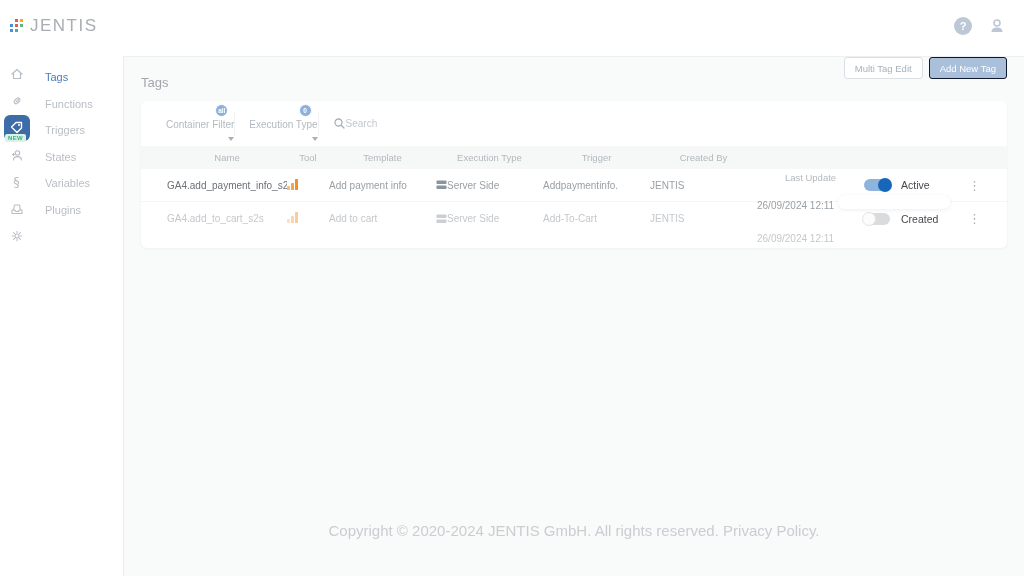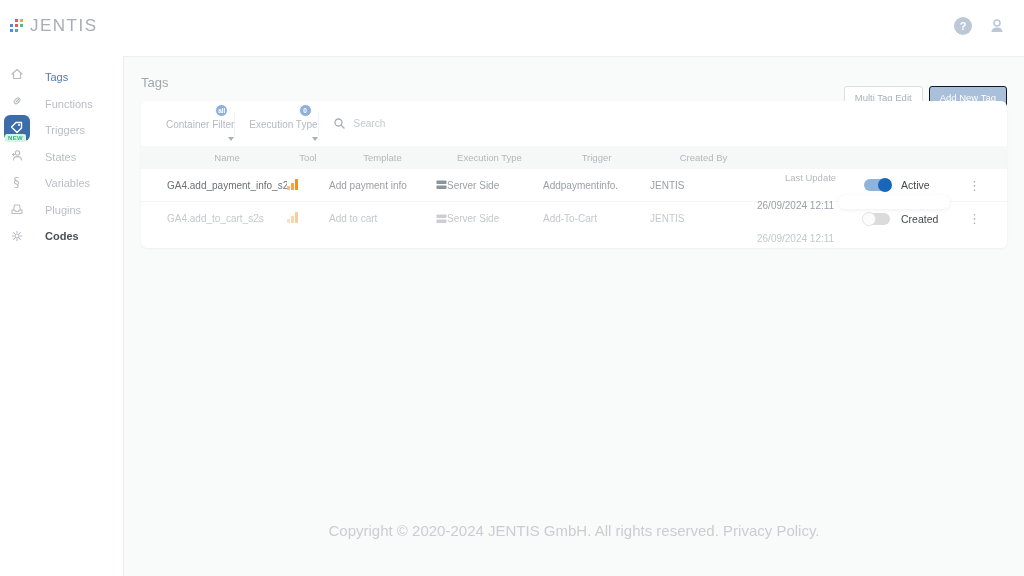--- a/index.html
+++ b/index.html
@@ -27,39 +27,39 @@
   
   .menu { position:absolute; left:33px; top:56px; width:91px; bottom:0; background:#fff;
           border-right:1px solid #ededed; padding-top:8px; z-index:4; }
   .menu-item { height:26.5px; line-height:26.5px; padding-left:12px; font-size:11px; color:#b9bec4; cursor:pointer; white-space:nowrap; }
   .menu-item.active { color:#4a7cb5; }
   .menu-item.dark { color:#4a4f54; font-weight:bold; }
 
   
   .main { position:absolute; left:124px; top:56px; right:0; bottom:0; background:#f9fafa; border-top:1px solid #efefef; }
   .page-title { position:absolute; left:17px; top:18px; font-size:13px; color:#a2a7ac; }
-  .hdr-buttons { position:absolute; right:17px; top:29px; display:flex; gap:6px; }
+  .hdr-buttons { position:absolute; right:17px; top:0; display:flex; gap:6px; }
   .btn { height:22px; font-size:9.5px; border-radius:3px; padding:0 10px; display:flex; align-items:center; cursor:pointer; white-space:nowrap; }
   .btn-outline { background:#fff; border:1px solid #dadfe4; color:#a8b1ba; }
   .btn-primary { background:#a9bfda; border:1px solid #0f172a; color:#fff; }
 
   
   .card { position:absolute; left:17px; right:17px; top:44px; height:147px; background:#fff;
           border-radius:6px; box-shadow:0 1px 3px rgba(0,0,0,.05); }
 
   
   .filterbar { height:45px; display:flex; align-items:center; padding:0 0 0 25px; }
   .filter-ctrl { display:flex; align-items:flex-end; gap:7px; position:relative; padding-right:0; margin-right:14px;
                  border-right:1px solid #f1f2f3; height:24px; cursor:pointer;flex-direction:column; }
   .filter-label { font-size:10px; color:#b3bac1; white-space:nowrap; }
   .caret { width:0; height:0; border-left:3.5px solid transparent; border-right:3.5px solid transparent; border-top:4px solid #a7b0b9; margin-left:4px; }
   .count-badge { position:absolute; top:-8px; right:6px; min-width:13px; height:13px; padding:0 2px; border-radius:7px;
                  background:#8fb0d9; border:1.5px solid #fff; color:#fff; font-size:6.5px; font-weight:bold;
                  display:flex; align-items:center; justify-content:center; }
-  .searchbox { display:flex; align-items:center; gap:8px; flex:1; }
+  .searchbox { display:flex; align-items:center; flex:1; }
   .searchbox input { border:none; outline:none; font-size:10px; color:#6b7075; width:200px; background:transparent; }
   .searchbox input::placeholder { color:#c3c8cd; }
 
   
   .thead { height:23px; background:#f6f7f7; display:flex; align-items:center; padding-left:26px;text-align:center; }
   .trow  { height:33px; display:flex; align-items:center; padding-left:26px; border-bottom:1px solid #f5f5f5; background:#fff; }
   .trow:last-child { border-bottom:none; }
   .th { font-size:9.5px; color:#b3b8bd; white-space:nowrap; overflow:hidden; }
   .td { font-size:10px; color:#9aa0a6; white-space:nowrap; overflow:hidden; }
   .c-name { width:120px; } .c-tool { width:42px; } .c-template { width:107px; } .c-exec { width:107px; }
@@ -161,21 +161,20 @@
     </div>
   </div>
 
   <div class="menu">
     <div class="menu-item active">Tags</div>
     <div class="menu-item">Functions</div>
     <div class="menu-item">Triggers</div>
     <div class="menu-item">States</div>
     <div class="menu-item">Variables</div>
     <div class="menu-item">Plugins</div>
-    <div class="menu-item dark">Codes</div>
   </div>
 
   <div class="main">
     <div class="page-title">Tags</div>
 
     <div class="hdr-buttons">
       <div class="btn btn-outline">Multi Tag Edit</div>
       <div class="btn btn-primary">Add New Tag</div>
     </div>
 

